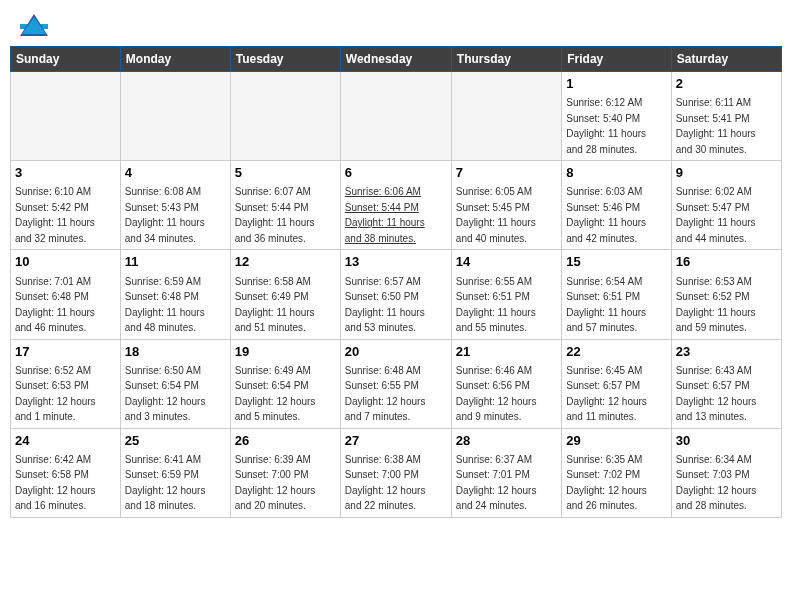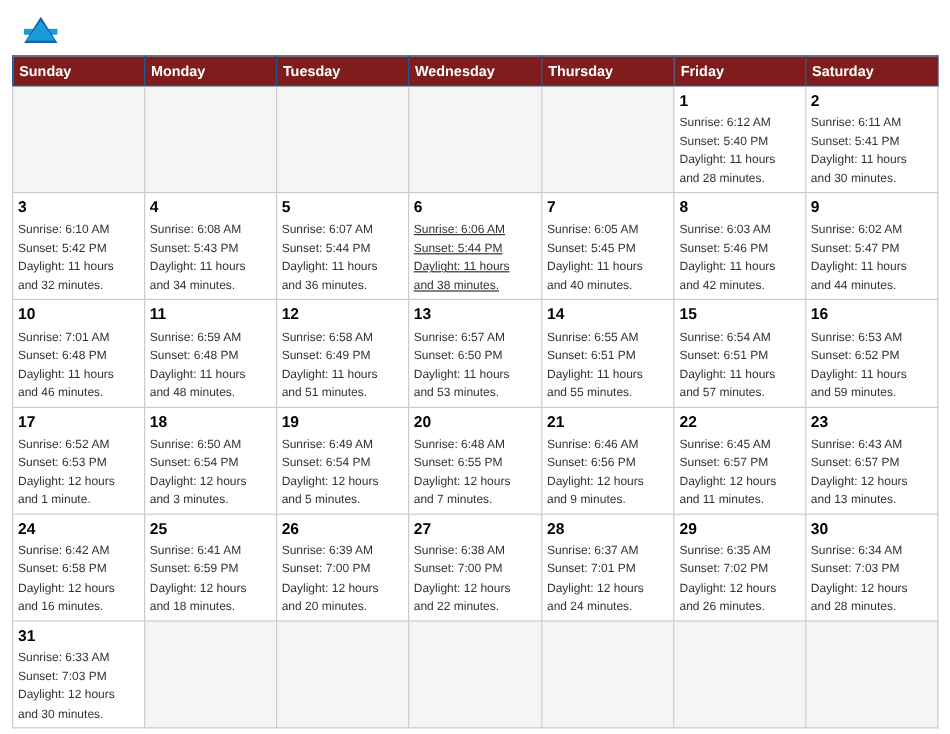--- a/index.html
+++ b/index.html
@@ -33,21 +33,21 @@
     .calendar-subtitle {
       font-size: 14px;
       color: #555;
     }
     .calendar-table {
       width: 100%;
       border-collapse: collapse;
       font-size: 11px;
     }
     .calendar-table thead th {
-      background: #7f1d1d;
+      background: #404040;
       color: #fff;
       text-align: left;
       padding: 5px 5px;
       font-size: 12px;
       font-weight: bold;
       border: 1px solid #1a5a9a;
     }
     .calendar-table tbody td {
       border: 1px solid #ccc;
       vertical-align: top;
@@ -261,26 +261,14 @@
 and 24 minutes.</span></td>
         <td><span class="day-number">29</span><span class="day-info" style="white-space: pre-wrap;">Sunrise: 6:35 AM
 Sunset: 7:02 PM
 Daylight: 12 hours
 and 26 minutes.</span></td>
         <td><span class="day-number">30</span><span class="day-info" style="white-space: pre-wrap;">Sunrise: 6:34 AM
 Sunset: 7:03 PM
 Daylight: 12 hours
 and 28 minutes.</span></td>
       </tr>
-      <tr class="last-row">
-        <td><span class="day-number">31</span><span class="day-info" style="white-space: pre-wrap;">Sunrise: 6:33 AM
-Sunset: 7:03 PM
-Daylight: 12 hours
-and 30 minutes.</span></td>
-        <td class="empty"></td>
-        <td class="empty"></td>
-        <td class="empty"></td>
-        <td class="empty"></td>
-        <td class="empty"></td>
-        <td class="empty"></td>
-      </tr>
     </tbody>
 </table>
 
 </body></html>

